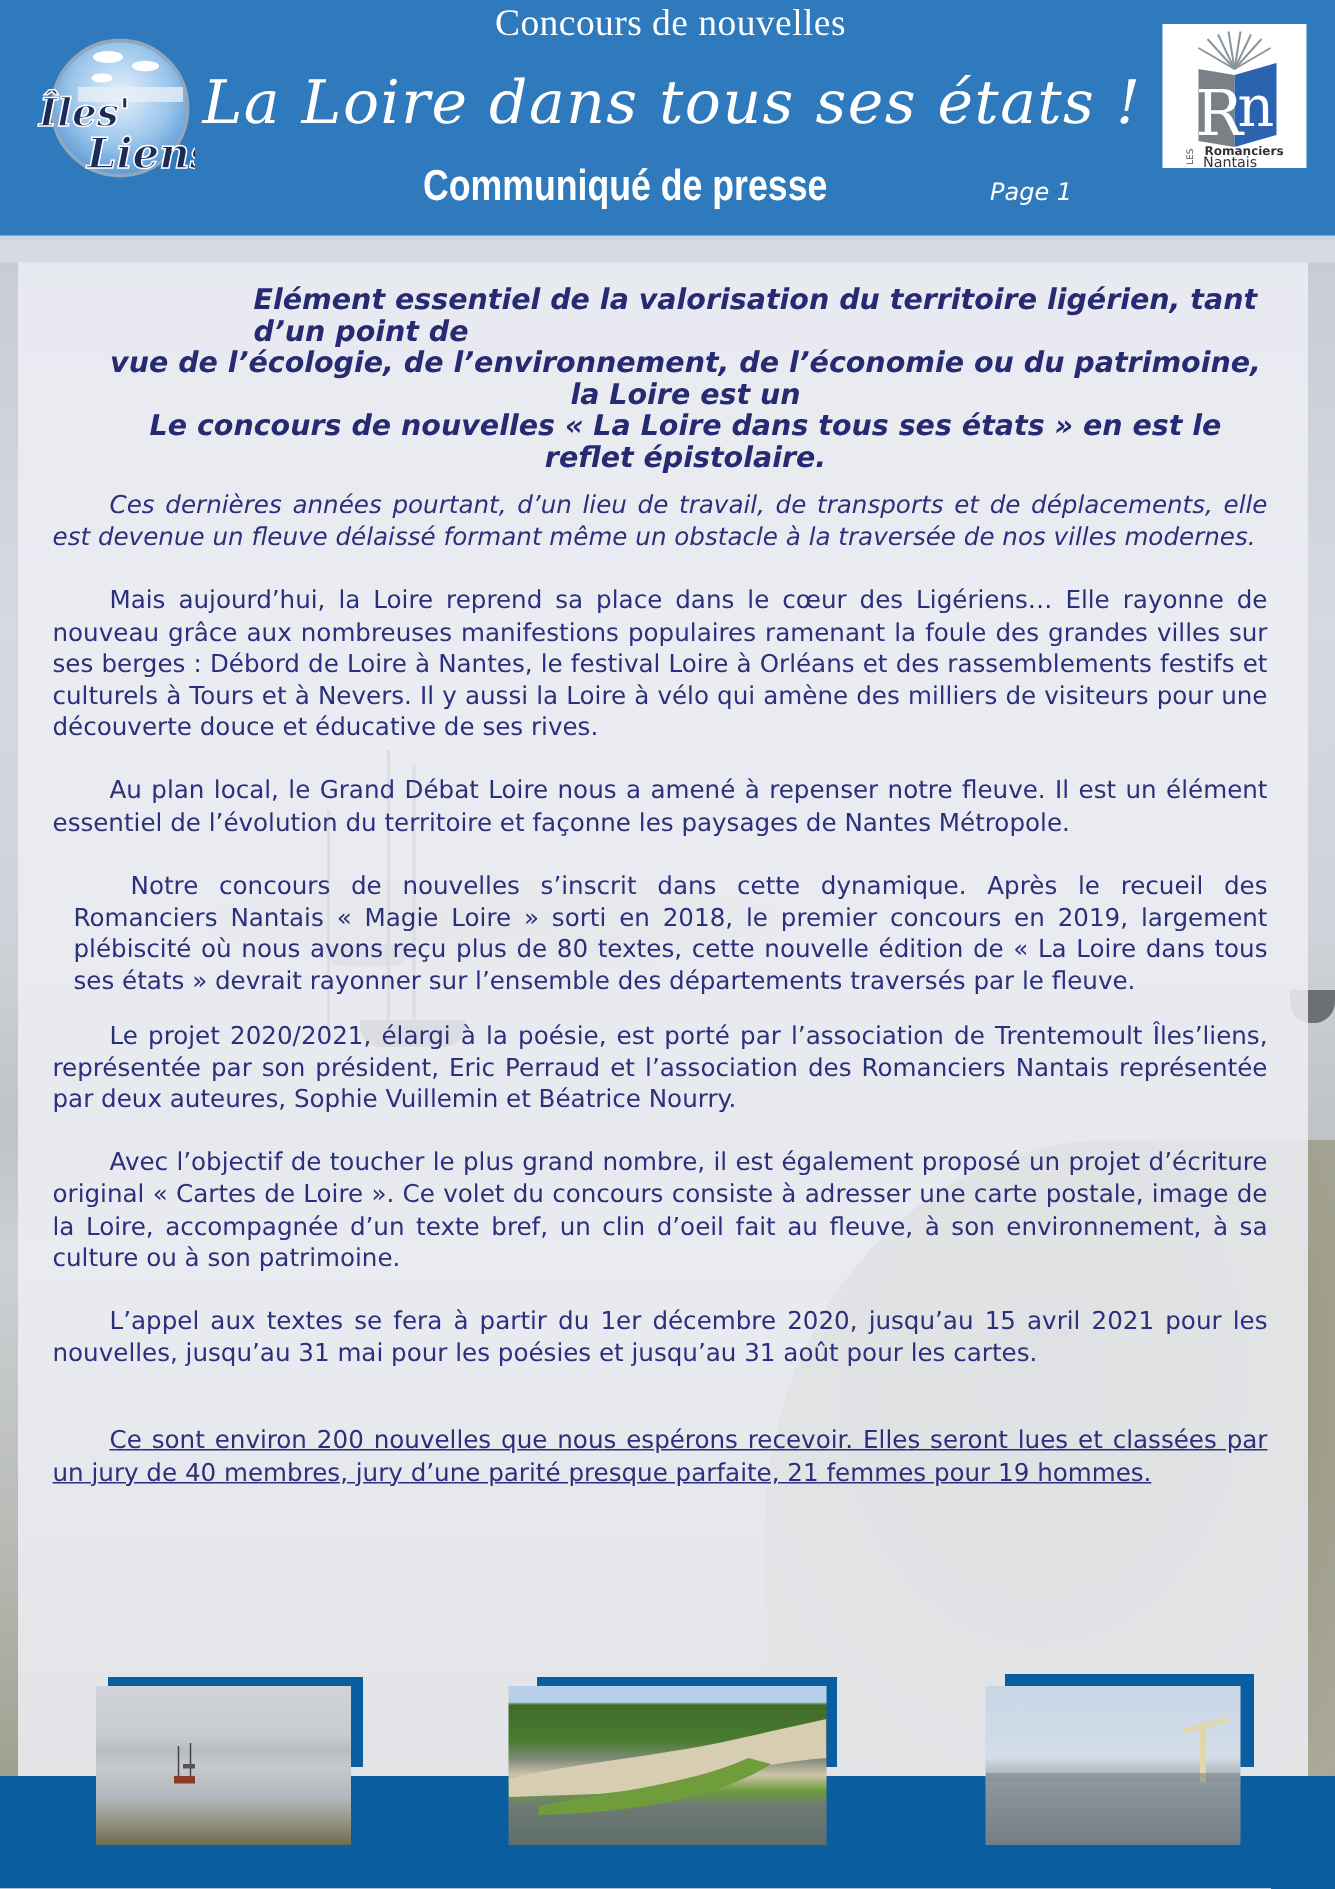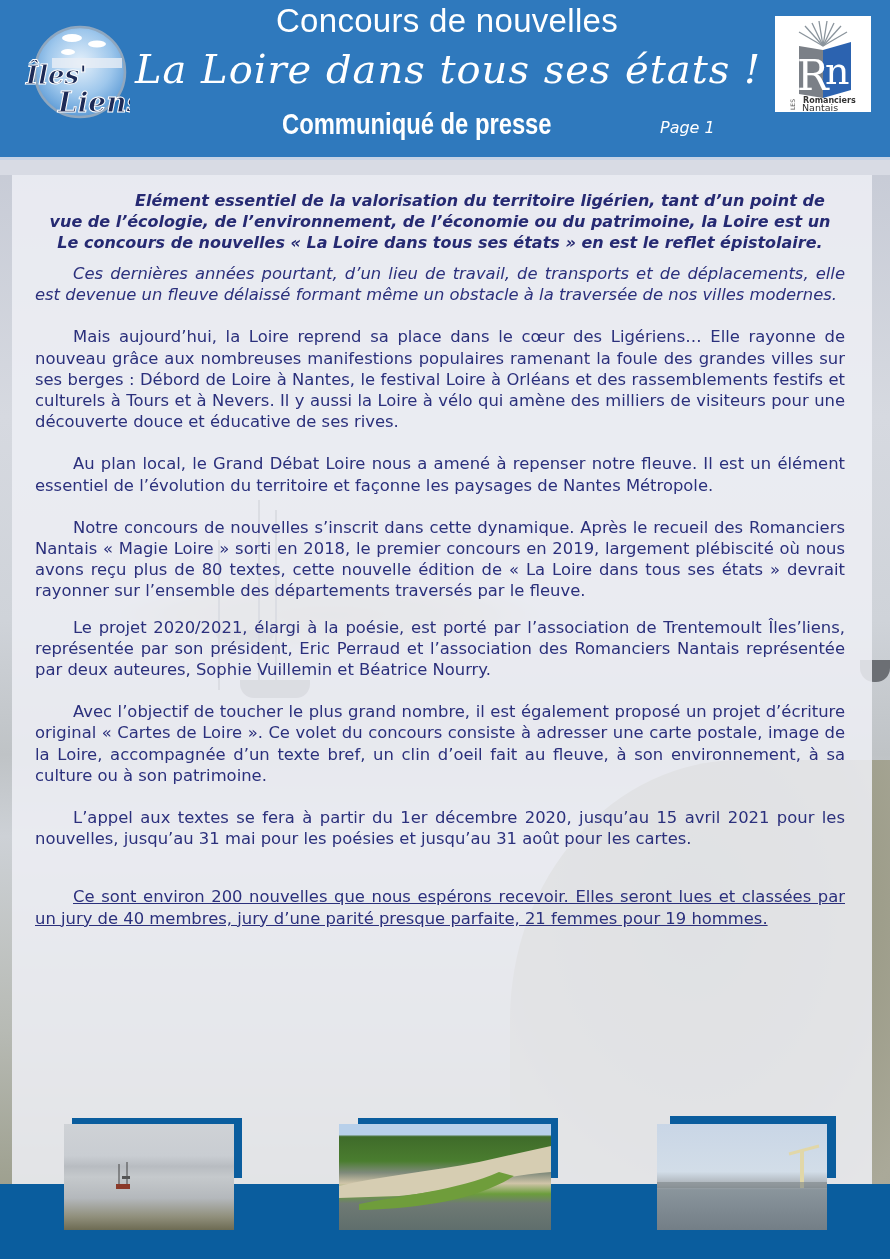--- a/index.html
+++ b/index.html
@@ -43,21 +43,21 @@
   .header {
     position: absolute; left: 0; top: 0; width: 890px; height: 160px;
     background: #2f79bd;
     border-bottom: 3px solid #c6d3e6;
   }
   .logo-iles {
     position: absolute; left: 22px; top: 22px; width: 108px; height: 100px;
   }
   .header .title-line1 {
     position: absolute; left: 0; width: 890px; top: 2px; text-align: center;
-    color: #ffffff; font-size: 33px; font-family: Liberation Sans, sans-serif;
+    color: #ffffff; font-size: 25px; font-family: Liberation Serif, serif;
     font-weight: normal; letter-spacing: 0.3px; padding-left: 4px;
   }
   .header .title-line2 {
     position: absolute; left: 0; width: 890px; top: 46px; text-align: center;
     color: #ffffff; font-size: 40px; font-family: "DejaVu Serif", serif;
     font-style: italic; padding-left: 6px; letter-spacing: 1px;
   }
   .header .title-line3 {
     position: absolute; left: 282px; top: 108px;
     color: #ffffff; font-size: 29px; font-family: "Liberation Sans", sans-serif;
@@ -73,21 +73,21 @@
     background: #ffffff;
   }
 
   
   .content {
     position: absolute; left: 35px; top: 190px; width: 810px;
     color: #2a2f7a;
   }
   .intro {
     font-family: "DejaVu Sans", sans-serif; font-style: italic; font-weight: bold;
-    font-size: 16px; line-height: 21px; text-align: center; color: #262a72;
+    font-size: 19px; line-height: 21px; text-align: center; color: #262a72; margin-left: 34px;
   }
   .intro .l1 { display: block; padding-left: 100px; text-align: left; }
   .intro .l2, .intro .l3, .intro .l4 { display: block; }
   .body-p {
     font-family: "DejaVu Sans", sans-serif;
     font-size: 16.4px; line-height: 21.2px; text-align: justify;
     text-indent: 38px; color: #2b307c;
   }
   .body-p.first { text-indent: 110px; }
 
@@ -177,21 +177,21 @@
 <div class="content">
   <div class="intro">
     <span class="l1">Elément essentiel de la valorisation du territoire ligérien, tant d’un point de</span>
     <span class="l2">vue de l’écologie, de l’environnement, de l’économie ou du patrimoine, la Loire est un</span>
     <span class="l4">Le concours de nouvelles «  La Loire dans tous ses états » en est le reflet épistolaire.</span>
   </div>
 
   <p class="body-p" style="margin-top:10px;font-style:italic;">Ces dernières années pourtant, d’un lieu de travail, de transports et de déplacements, elle est devenue un fleuve délaissé formant même un obstacle à la traversée de nos villes modernes.</p>
   <p class="body-p" style="margin-top:21px;">Mais aujourd’hui, la Loire reprend sa place dans le cœur des Ligériens… Elle rayonne de nouveau grâce aux nombreuses manifestions populaires ramenant la foule des grandes villes sur ses berges : Débord de Loire à Nantes, le festival Loire à Orléans et des rassemblements festifs et culturels à Tours et à Nevers. Il y aussi la Loire à vélo qui amène des milliers de visiteurs pour une découverte douce et éducative de ses rives.</p>
   <p class="body-p" style="margin-top:21px;">Au plan local, le Grand Débat Loire nous a amené à repenser notre fleuve. Il est un élément essentiel de l’évolution du territoire et façonne les paysages de Nantes Métropole.</p>
-  <p class="body-p" style="margin-top:21px;">Notre concours de nouvelles s’inscrit dans cette dynamique. Après le recueil des Romanciers Nantais « Magie Loire » sorti en 2018, le premier concours en 2019, largement plébiscité où nous avons reçu plus de 80 textes, cette nouvelle édition de « La Loire dans tous ses états » devrait rayonner sur l’ensemble des départements traversés par le fleuve.</p>
+  <p class="body-p" style="margin-top:21px;margin-left:14px;">Notre concours de nouvelles s’inscrit dans cette dynamique. Après le recueil des Romanciers Nantais « Magie Loire » sorti en 2018, le premier concours en 2019, largement plébiscité où nous avons reçu plus de 80 textes, cette nouvelle édition de « La Loire dans tous ses états » devrait rayonner sur l’ensemble des départements traversés par le fleuve.</p>
   <p class="body-p" style="margin-top:15px;">Le projet 2020/2021, élargi à la poésie, est porté par l’association de Trentemoult Îles’liens, représentée par son président, Eric Perraud et l’association des Romanciers Nantais représentée par deux auteures, Sophie Vuillemin et Béatrice Nourry.</p>
   <p class="body-p" style="margin-top:21px;">Avec l’objectif de toucher le plus grand nombre, il est également proposé un projet d’écriture original « Cartes de Loire ». Ce volet du concours consiste à adresser une carte postale, image de la Loire, accompagnée d’un texte bref, un clin d’oeil fait au fleuve, à son environnement, à sa culture ou à son patrimoine.</p>
   <p class="body-p" style="margin-top:21px;">L’appel aux textes se fera à partir du 1er décembre 2020, jusqu’au 15 avril 2021 pour les nouvelles, jusqu’au 31 mai pour les poésies et jusqu’au 31 août pour les cartes.</p>
   <p class="body-p" style="margin-top:37px;text-decoration:underline;">Ce sont environ 200 nouvelles que nous espérons recevoir. Elles seront lues et classées par un jury de 40 membres, jury d’une parité presque parfaite, 21 femmes pour 19 hommes.</p>
 </div>
 
 <div class="footer"></div>
 
 <div class="thumb-bar" style="left:72px; top:1118px; width:170px; height:60px;"></div>
 <div class="thumb thumb1" style="left:64px; top:1124px; width:170px; height:106px;">

